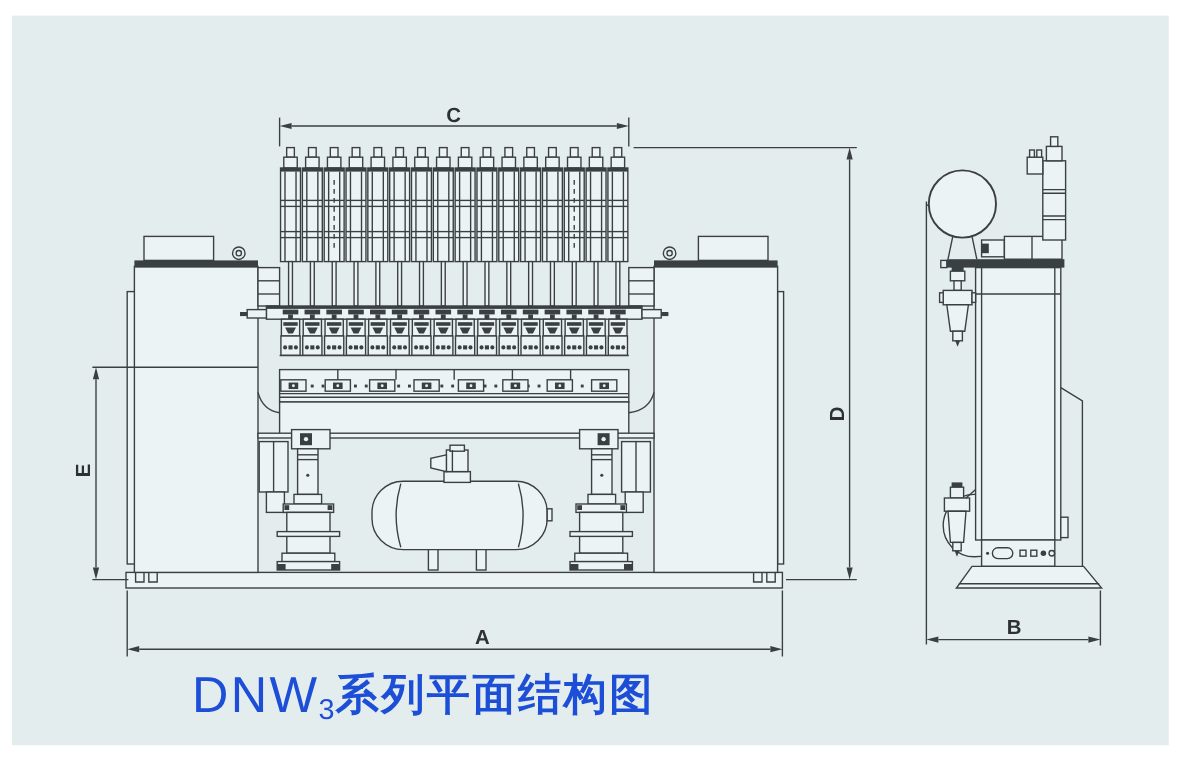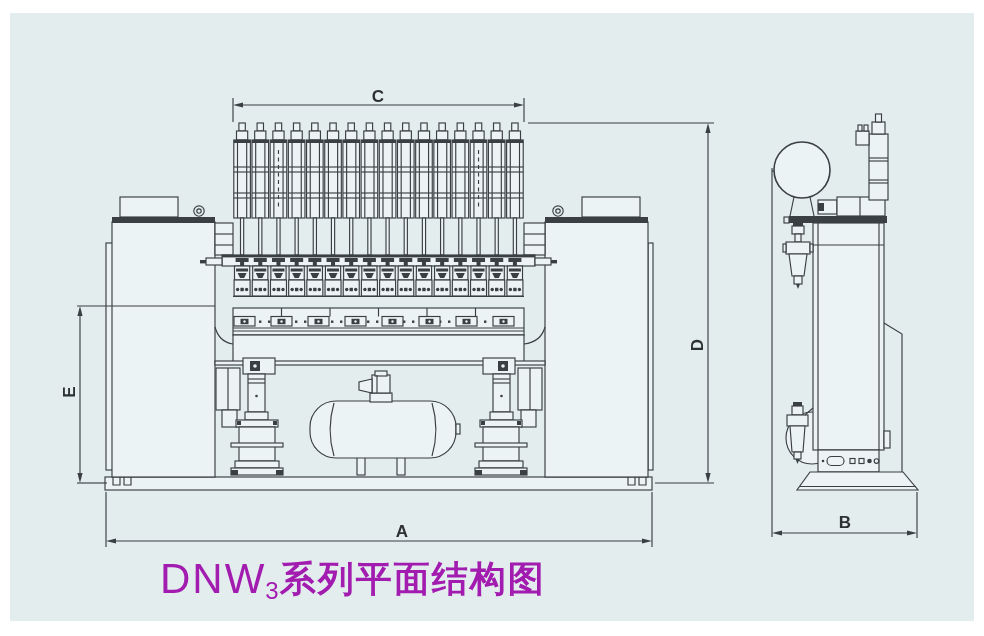--- a/index.html
+++ b/index.html
@@ -11,21 +11,21 @@
   .panel{fill:#e3edee}
   .ln{stroke:#3a3f43;stroke-width:1.15;fill:none}
   .lf{fill:#ecf3f4}
   .df{fill:#3a3f43;stroke:none}
   .wf{fill:#ecf3f4;stroke:none}
   .dash{stroke-dasharray:4 3.5}
   .thk{stroke-width:1.6}
   .dimlabel{font-family:"Liberation Sans",sans-serif;font-weight:bold;
     font-size:17px;fill:#2d3134}
   
-  .title{position:absolute;left:160px;top:558px;color:#a21caf;white-space:nowrap;
+  .title{position:absolute;left:160px;top:558px;color:#1d4ed8;white-space:nowrap;
     font-family:"Liberation Sans",sans-serif;line-height:1}
   .title .latin{font-size:42px;font-weight:normal;letter-spacing:2px}
   .title .subscript{font-size:24px;font-weight:normal;position:relative;top:6px;left:-1px}
   .title .cjk{font-size:36px;font-weight:bold;letter-spacing:2px;position:relative;top:-2px}
 </style>
 </head>
 <body>
 
 <div class="stage">
 <svg viewBox="0 0 984 636" width="984" height="636">

